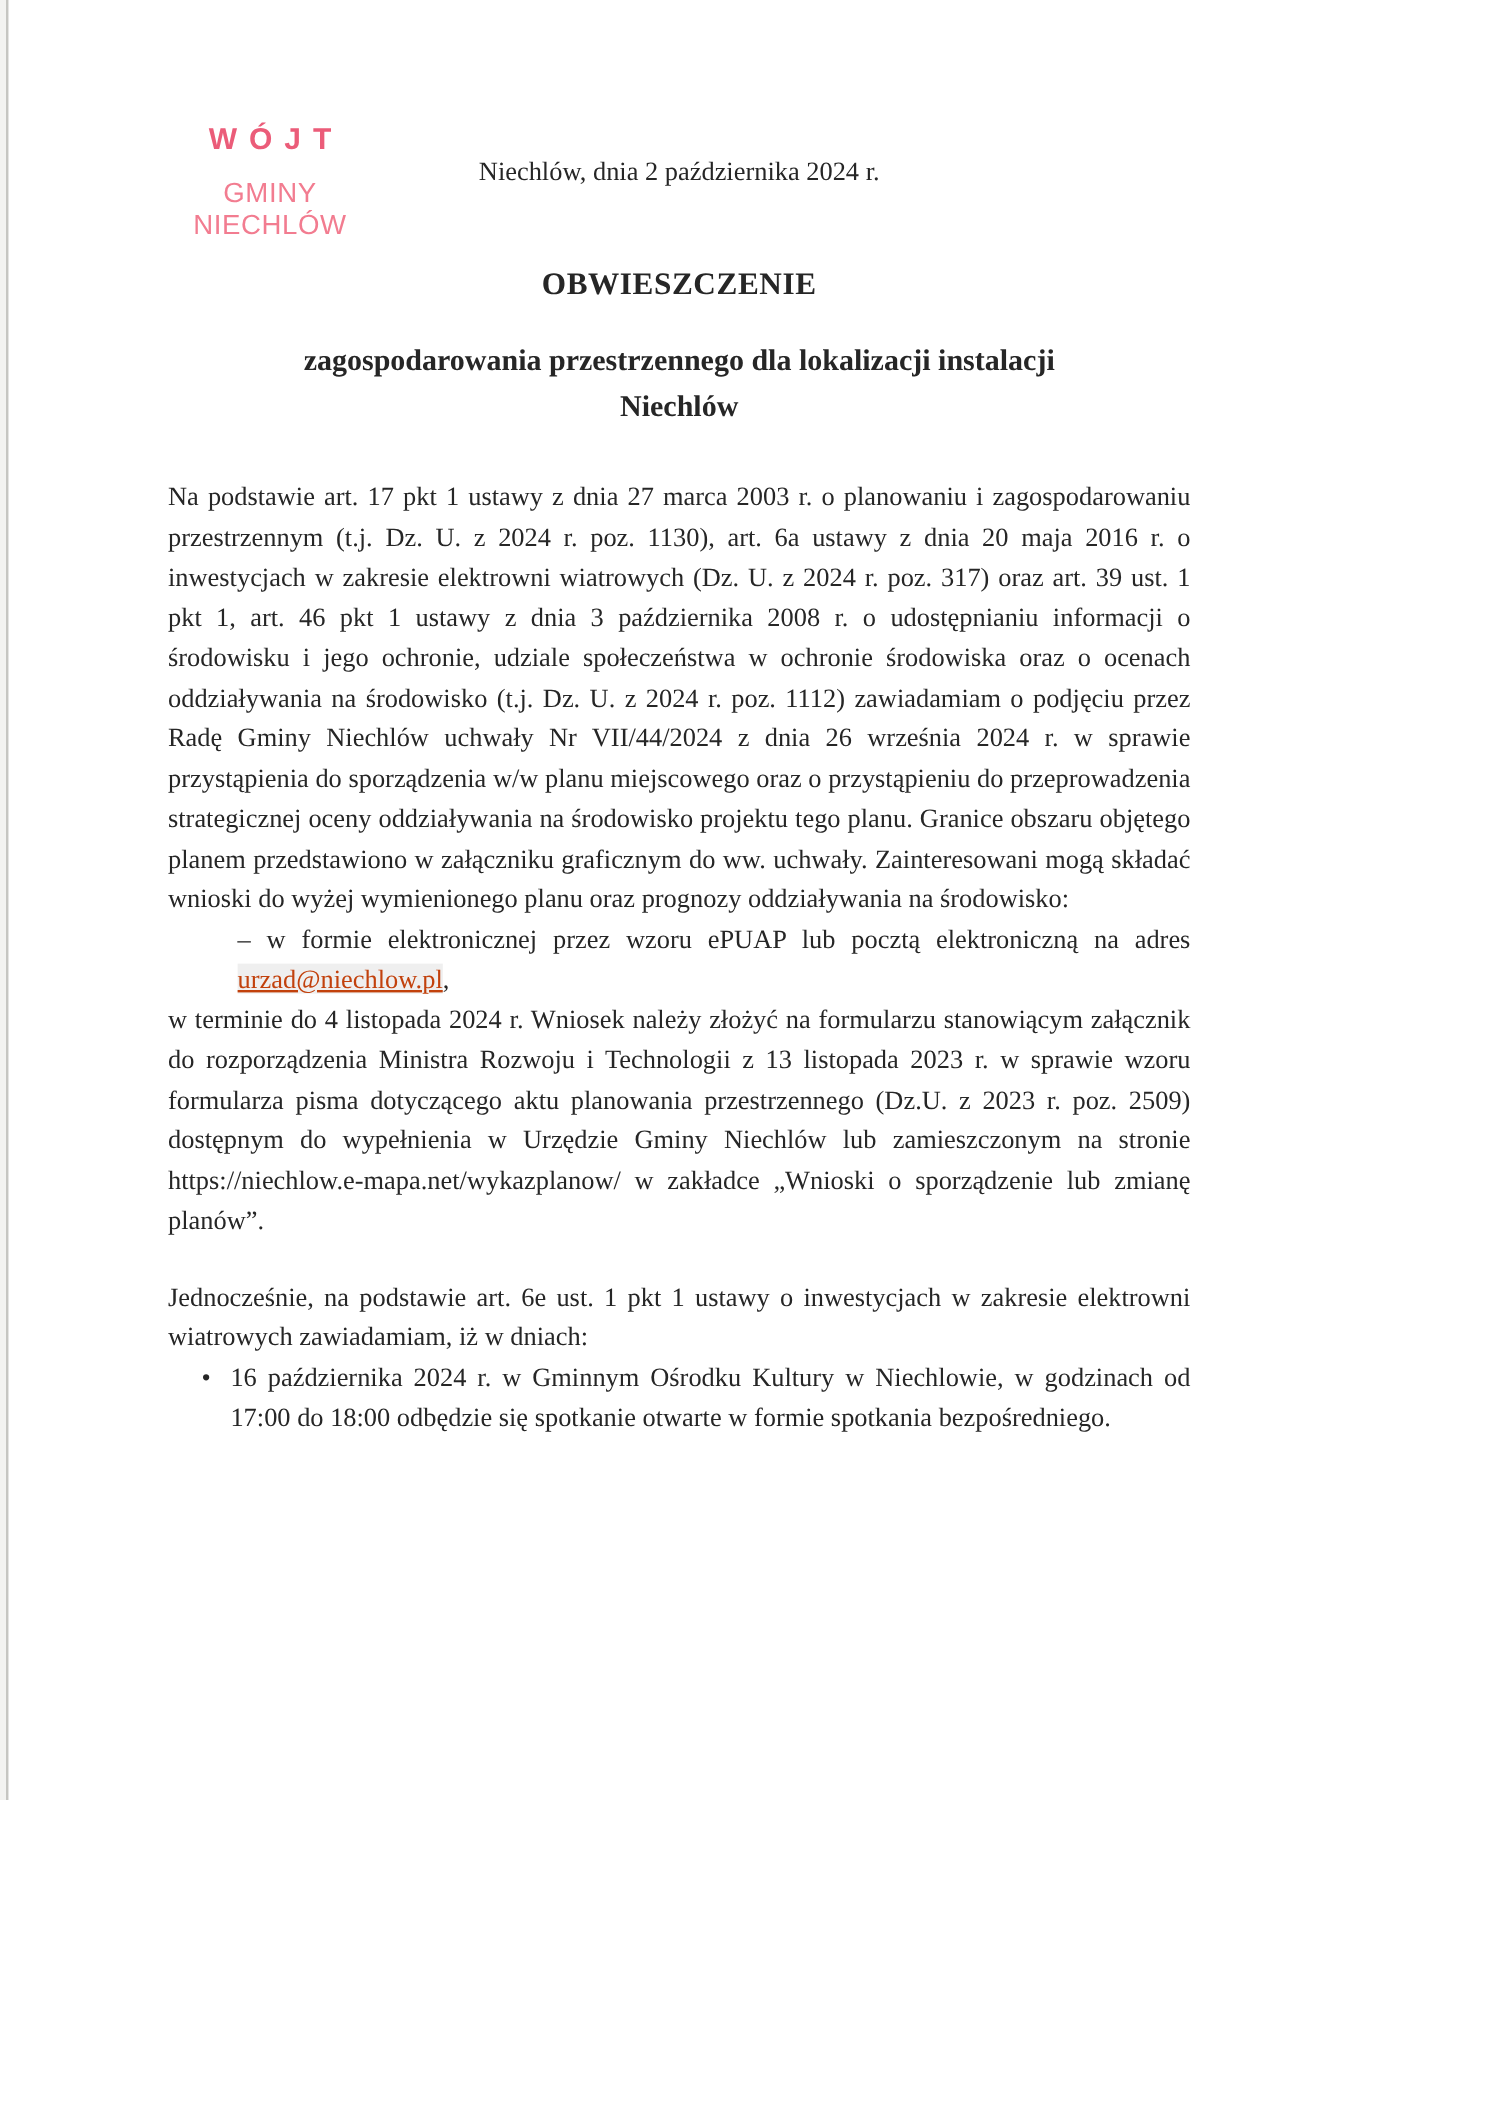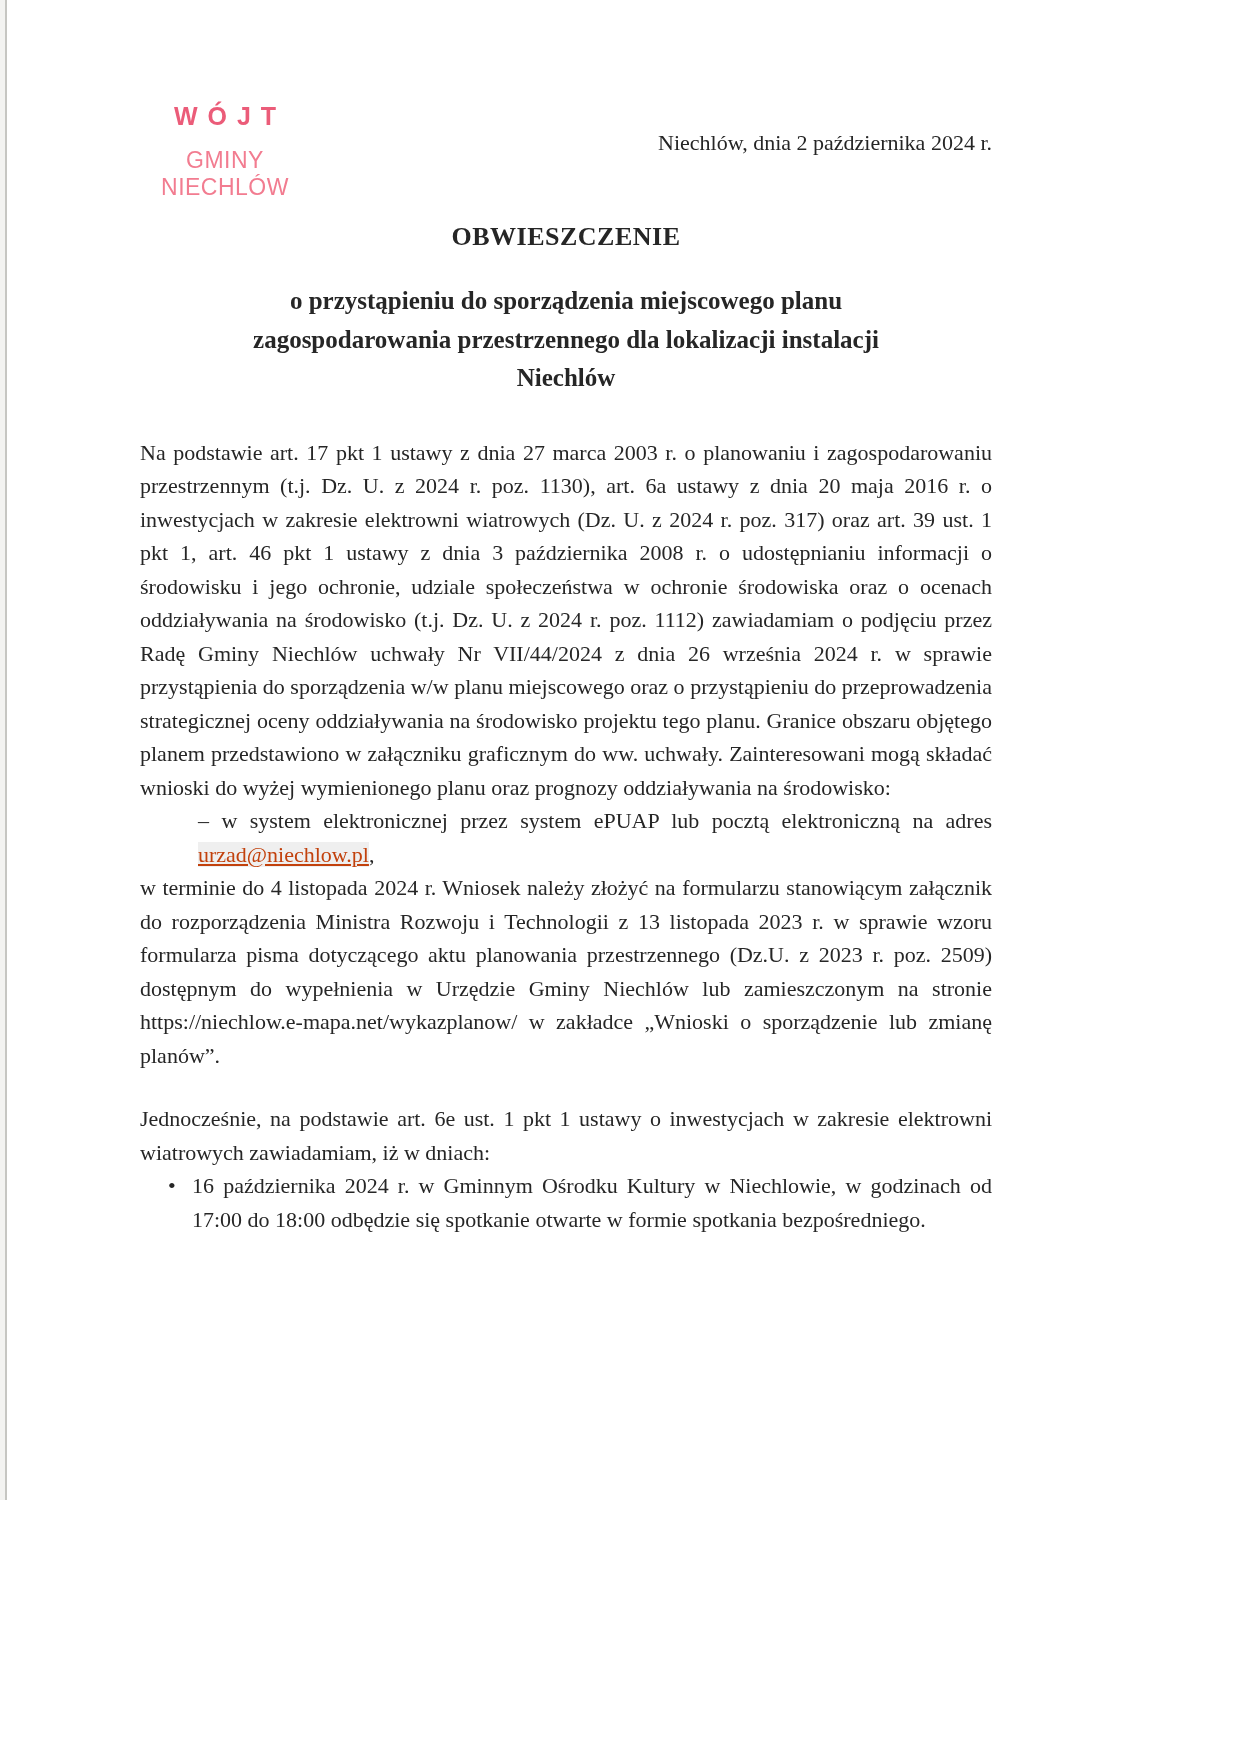--- a/index.html
+++ b/index.html
@@ -53,21 +53,21 @@
   .stamp-line2 {
     font-size: 23px;
     letter-spacing: .5px;
     margin-top: 16px;
     color: #f27c90;
   }
   .dateline {
     position: absolute;
     left: 140px; top: 130px;
     width: 852px;
-    text-align: right;
+    text-align: center;
     font-size: 22px;
     white-space: nowrap;
   }
   .content {
     position: absolute;
     left: 140px; top: 222px;
     width: 852px;
     font-size: 22px;
     line-height: 33.5px;
   }
@@ -122,30 +122,29 @@
     <div class="stamp-line2">GMINY NIECHLÓW</div>
   </div>
 
   <div class="dateline">Niechlów, dnia 2 października 2024 r.</div>
 
   <div class="content">
 
     <div class="doc-title">OBWIESZCZENIE</div>
 
     <div class="doc-subtitle">
-      <div>o przystąpieniu do sporządzenia miejscowego planu</div>
       <div>zagospodarowania przestrzennego dla lokalizacji instalacji</div>
       <div>Niechlów</div>
     </div>
 
     <div class="para para1">Na podstawie art. 17 pkt 1 ustawy z dnia 27 marca 2003 r. o planowaniu i zagospodarowaniu przestrzennym (t.j. Dz. U. z 2024 r. poz. 1130), art. 6a ustawy z dnia 20 maja 2016 r. o inwestycjach w zakresie elektrowni wiatrowych (Dz. U. z 2024 r. poz. 317) oraz art. 39 ust. 1 pkt 1, art. 46 pkt 1 ustawy z dnia 3 października 2008 r. o udostępnianiu informacji o środowisku i jego ochronie, udziale społeczeństwa w ochronie środowiska oraz o ocenach oddziaływania na środowisko (t.j. Dz. U. z 2024 r. poz. 1112) zawiadamiam o podjęciu przez Radę Gminy Niechlów uchwały Nr VII/44/2024 z dnia 26 września 2024 r. w sprawie przystąpienia do sporządzenia w/w planu miejscowego oraz o przystąpieniu do przeprowadzenia strategicznej oceny oddziaływania na środowisko projektu tego planu. Granice obszaru objętego planem przedstawiono w załączniku graficznym do ww. uchwały. Zainteresowani mogą składać wnioski do wyżej wymienionego planu oraz prognozy oddziaływania na środowisko:</div>
 
 
     <div class="dash-item">
-      <span>– w system elektronicznej przez system ePUAP lub pocztą elektroniczną na adres </span><span class="email-link">urzad@niechlow.pl</span><span>,</span>
+      <span>– w formie elektronicznej przez wzoru ePUAP lub pocztą elektroniczną na adres </span><span class="email-link">urzad@niechlow.pl</span><span>,</span>
     </div>
 
     <div class="para">w terminie do 4 listopada 2024 r. Wniosek należy złożyć na formularzu stanowiącym załącznik do rozporządzenia Ministra Rozwoju i Technologii z 13 listopada 2023 r. w sprawie wzoru formularza pisma dotyczącego aktu planowania przestrzennego (Dz.U. z 2023 r. poz. 2509) dostępnym do wypełnienia w Urzędzie Gminy Niechlów lub zamieszczonym na stronie https://niechlow.e-mapa.net/wykazplanow/ w zakładce „Wnioski o sporządzenie lub zmianę planów”.</div>
 
     <div class="para para3">Jednocześnie, na podstawie art. 6e ust. 1 pkt 1 ustawy o inwestycjach w zakresie elektrowni wiatrowych zawiadamiam, iż w dniach:</div>
 
     <div class="bullet-item">
       <span class="bullet-marker">•</span>
       <span>16 października 2024 r. w Gminnym Ośrodku Kultury w Niechlowie, w godzinach od 17:00 do 18:00 odbędzie się spotkanie otwarte w formie spotkania bezpośredniego.</span>
     </div>

